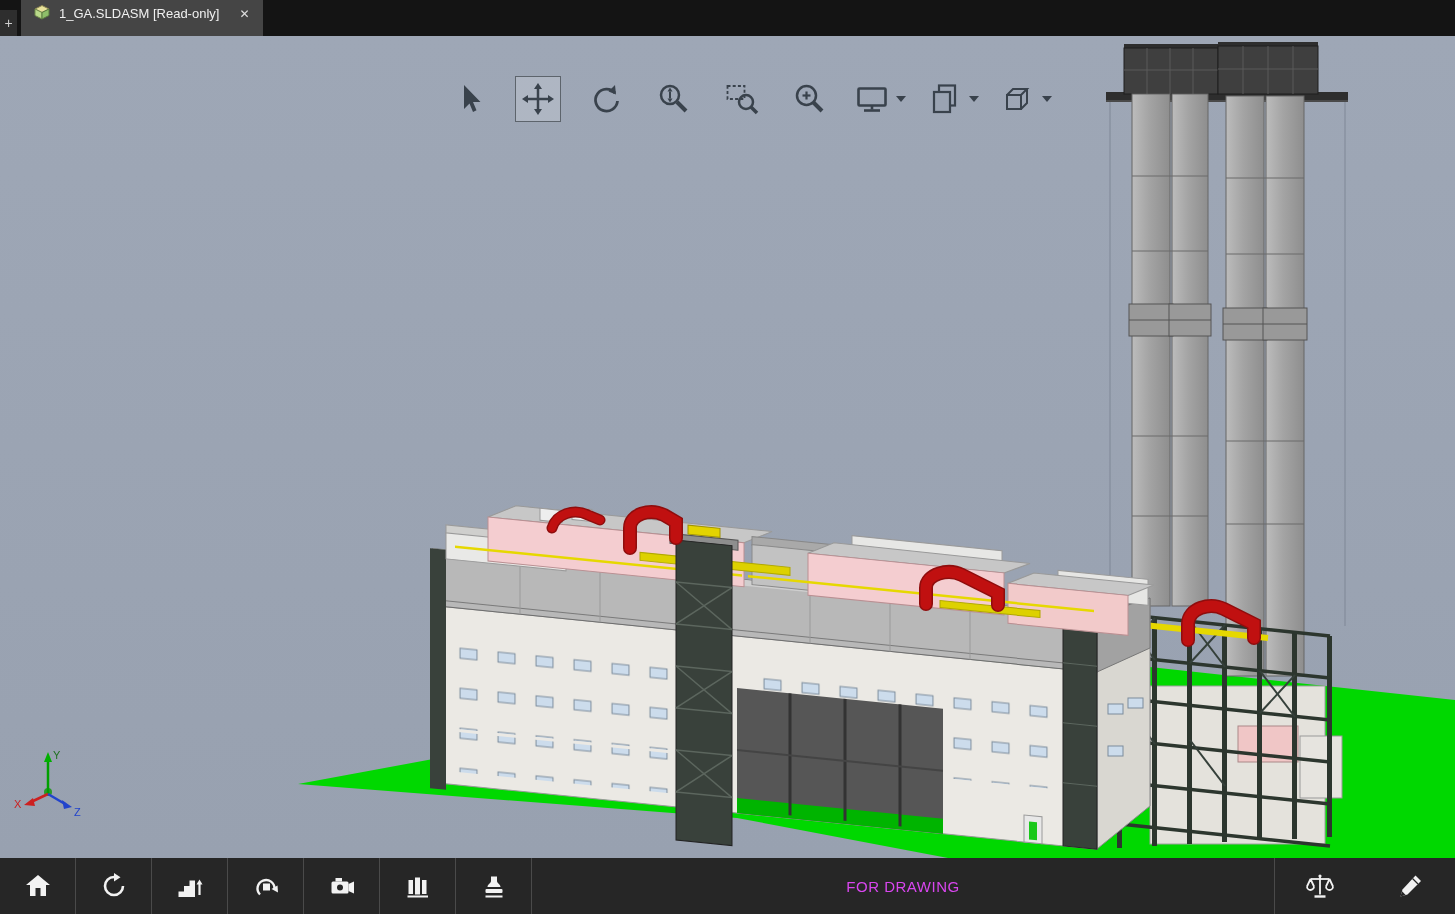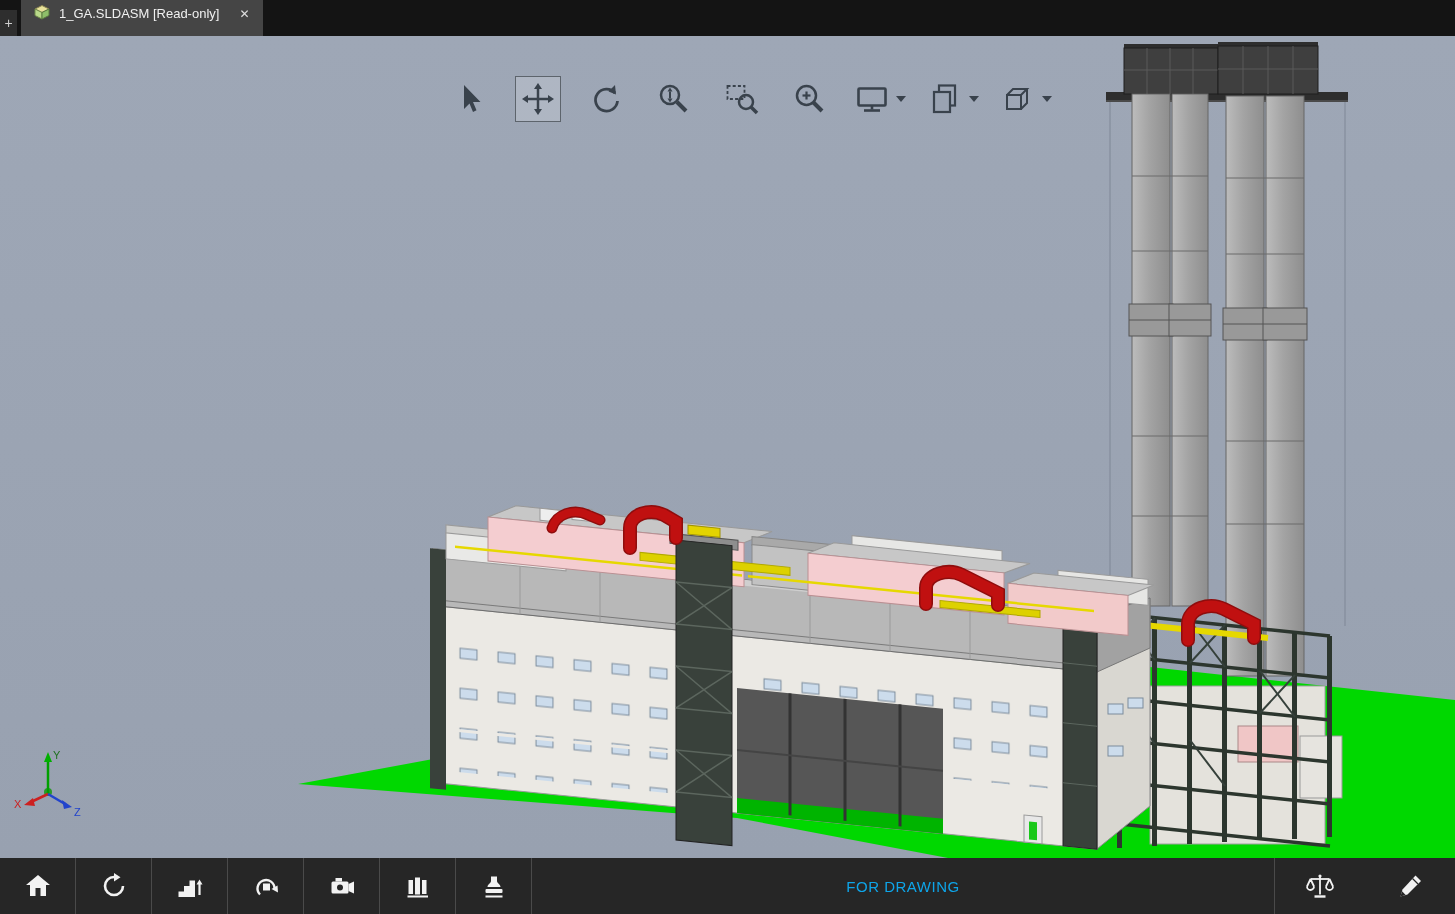--- a/index.html
+++ b/index.html
@@ -30,21 +30,21 @@
   .caret { width:0; height:0; border-left:5px solid transparent; border-right:5px solid transparent;
     border-top:6px solid #39424c; }
   .tool svg, .toolgroup svg { stroke:#39424c; }
 
   
   .bottombar { position:absolute; bottom:0; left:0; right:0; height:56px; background:#262626;
     display:flex; align-items:stretch; z-index:30; }
   .bcell { width:76px; display:flex; align-items:center; justify-content:center;
     border-right:1px solid #4a4a4a; cursor:pointer; }
   .bstatus { flex:1; display:flex; align-items:center; justify-content:center;
-    color:#0ea5e9; font-size:15px; letter-spacing:.5px; }
+    color:#d946ef; font-size:15px; letter-spacing:.5px; }
   .bright { display:flex; border-left:1px solid #4a4a4a; }
   .bright .bcell { width:90px; border-right:none; }
 </style>
 </head>
 <body>
 
 <div class="tabbar">
   <div class="newtab">+</div>
   <div class="tab">
     <span>

